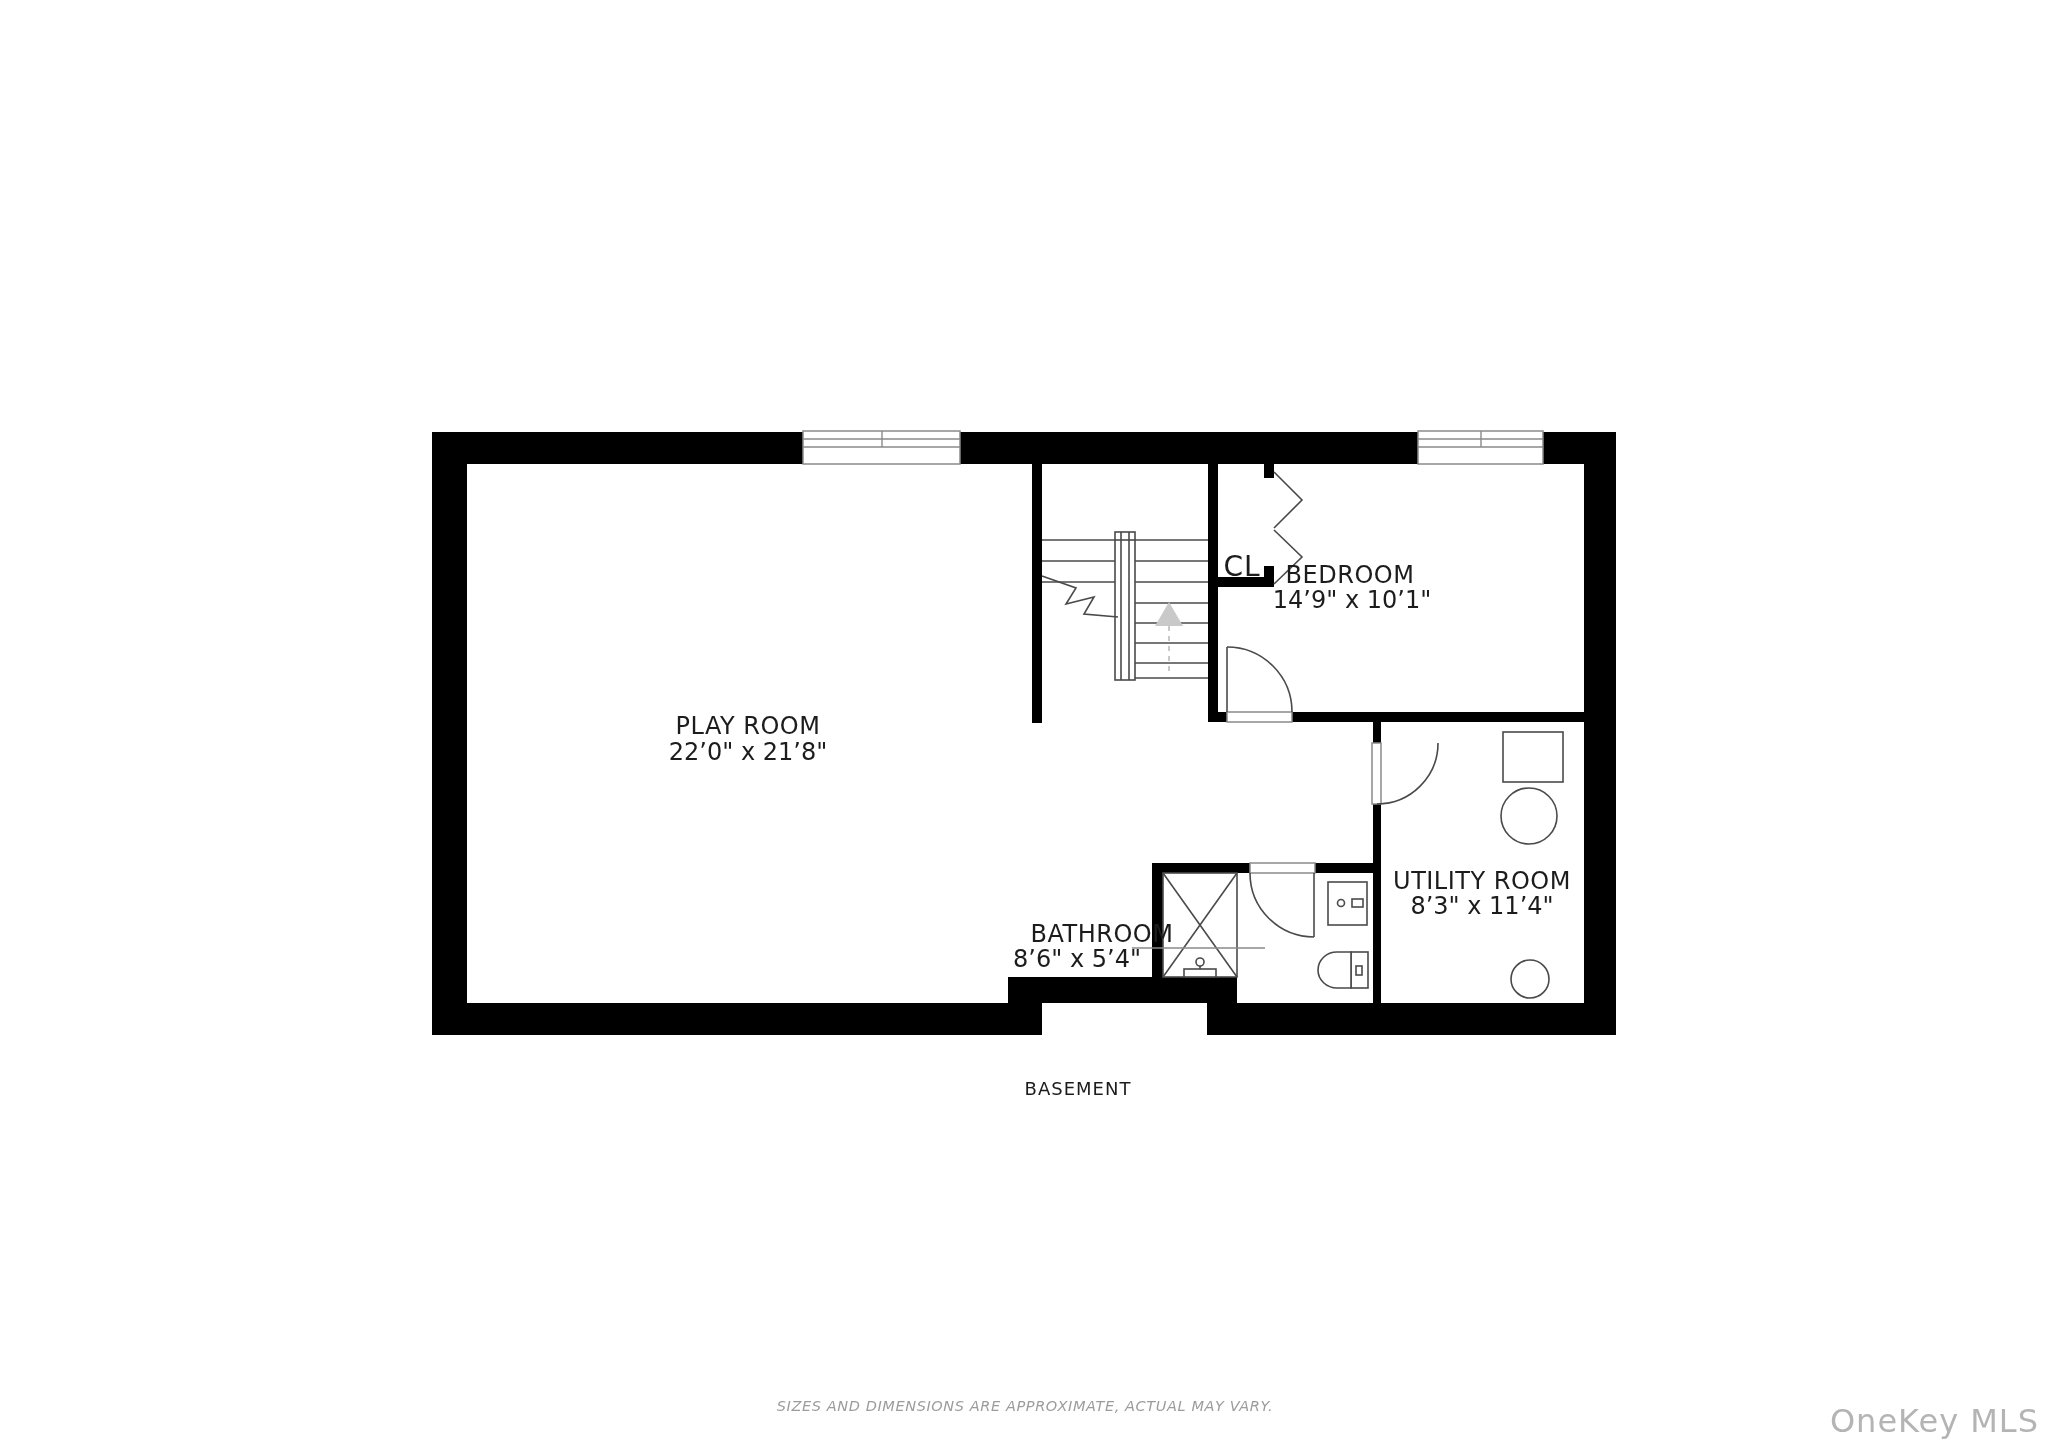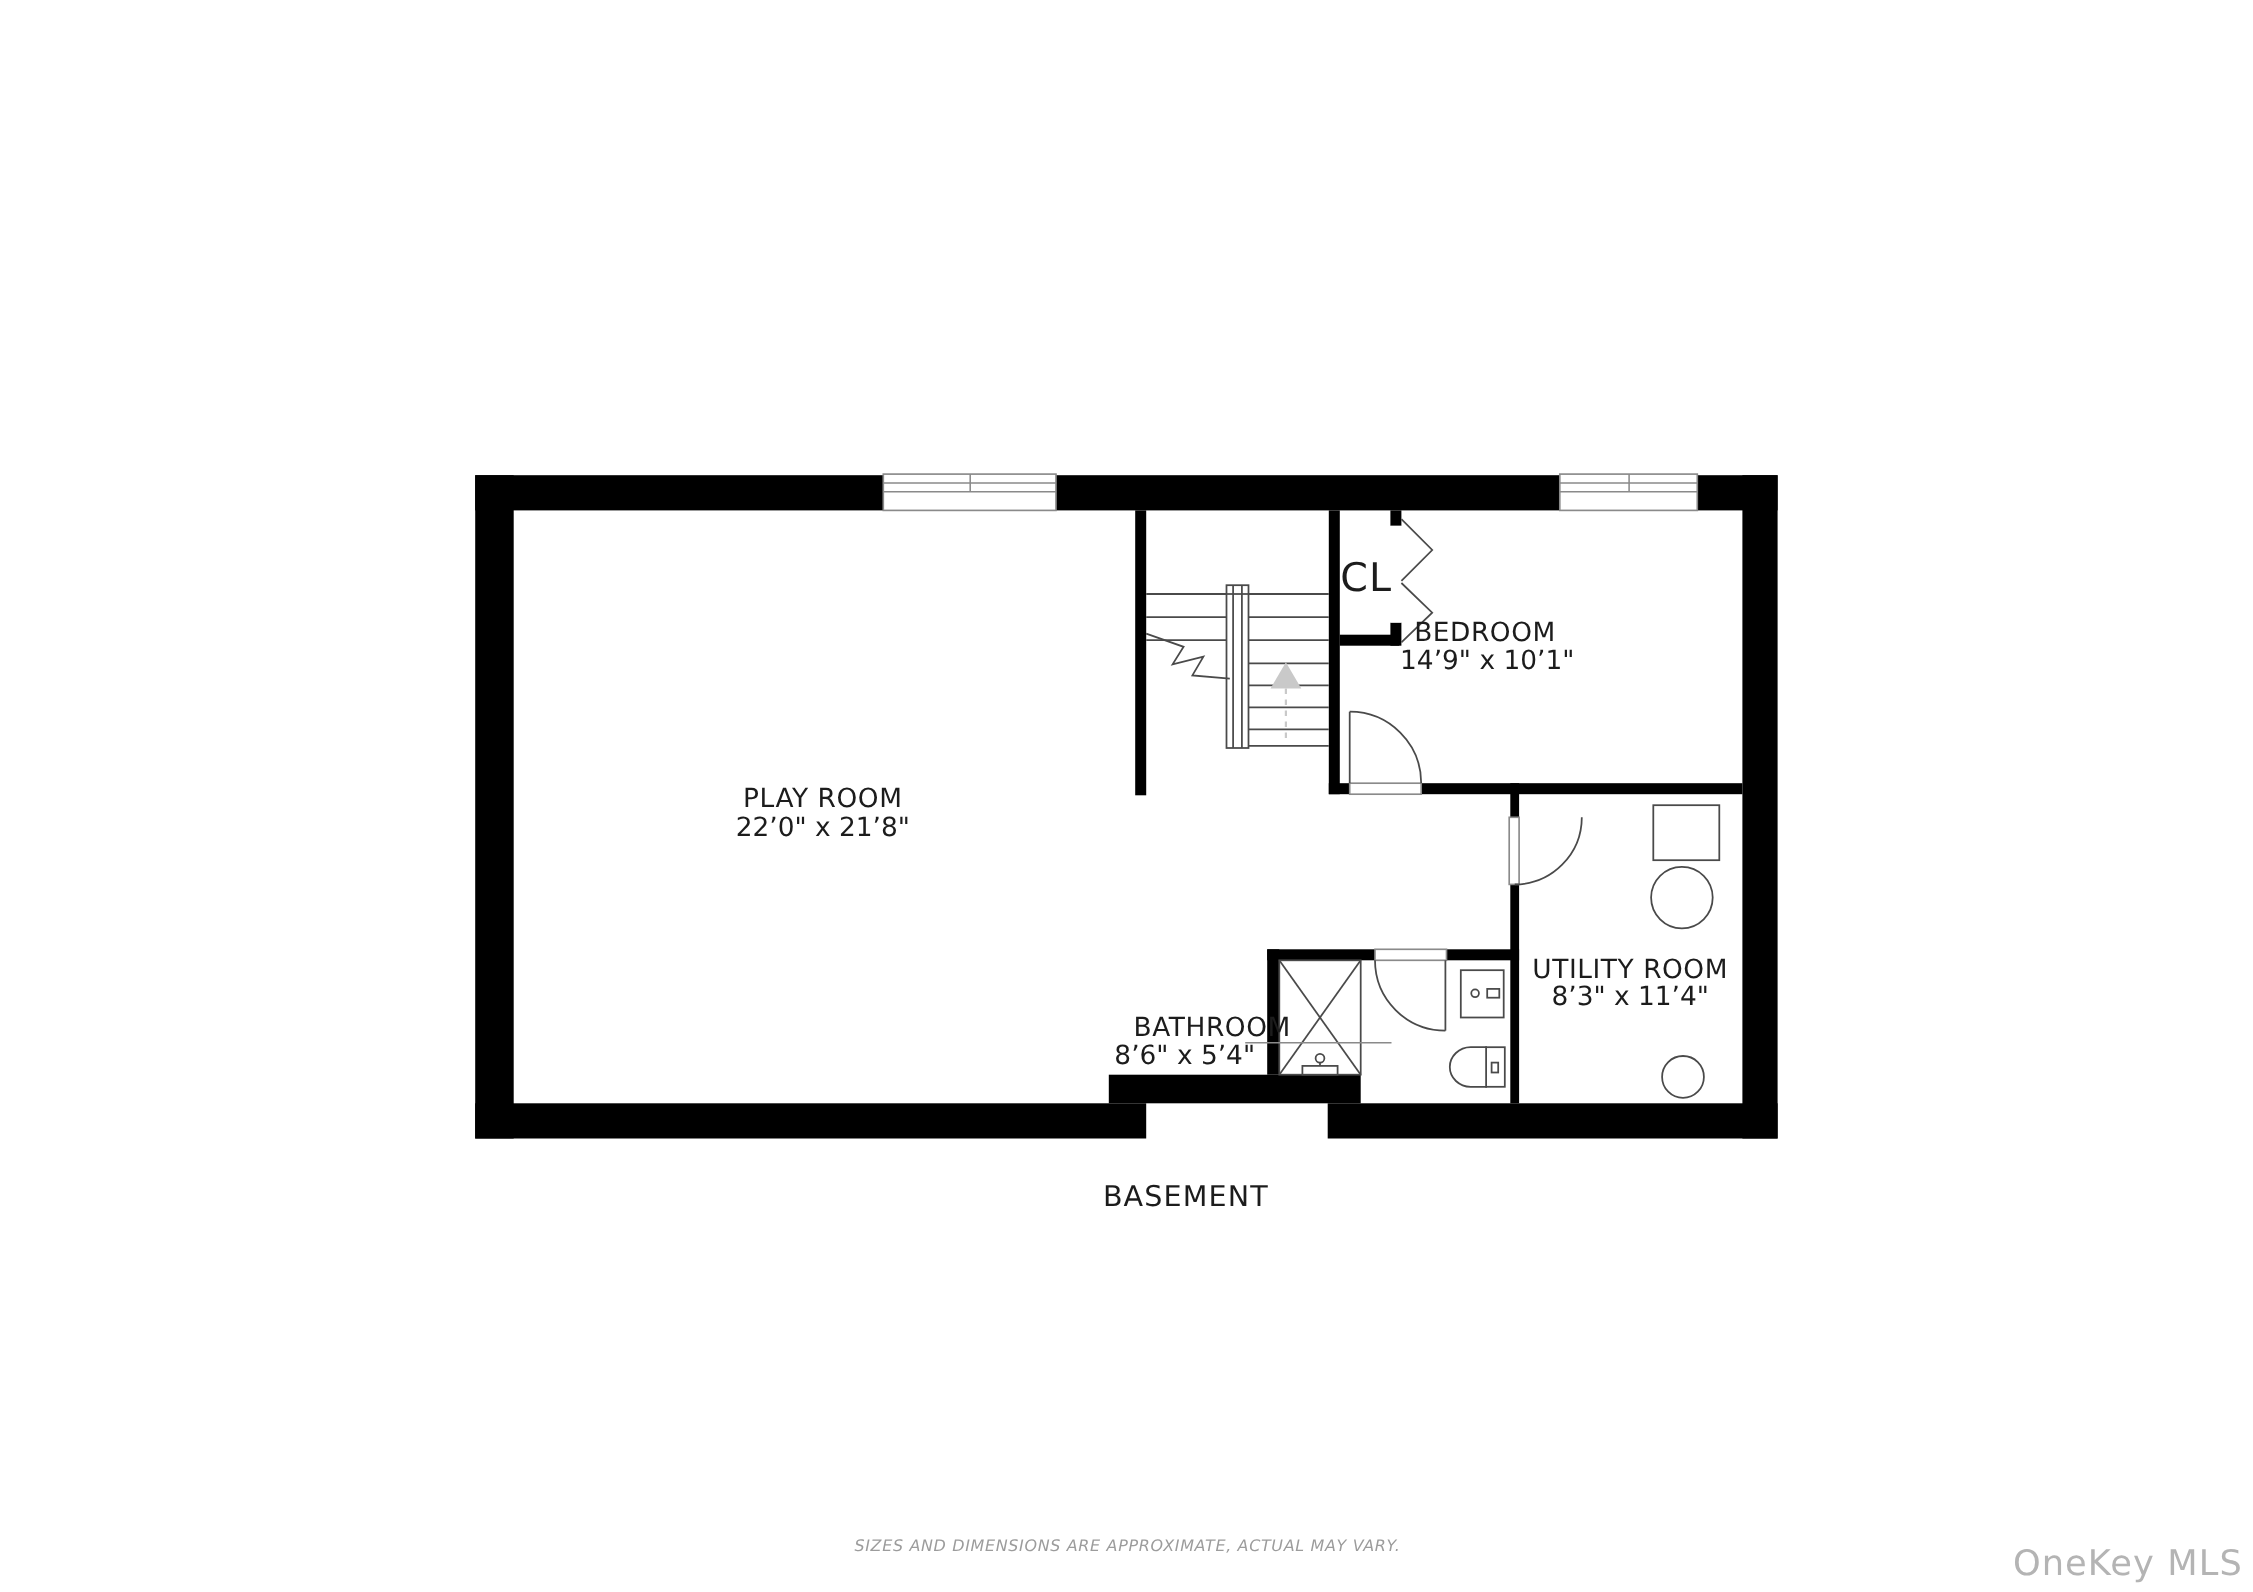--- a/index.html
+++ b/index.html
@@ -12,22 +12,22 @@
   .opening{fill:#fff;stroke:var(--frame,#8a8a8a);stroke-width:1.5;}
   .thin{fill:none;stroke:var(--line,#4a4a4a);stroke-width:1.6;}
   .thin-light{fill:none;stroke:var(--frame,#8a8a8a);stroke-width:1.4;}
   .fixture{fill:#fff;stroke:var(--line,#4a4a4a);stroke-width:1.6;}
   .arrow{fill:var(--arrow,#c9c9c9);}
   .arrow-stem{stroke:var(--arrow,#c9c9c9);stroke-width:2;stroke-dasharray:5 5;fill:none;}
   .label{position:absolute;transform:translate(-50%,-50%);white-space:nowrap;
          color:var(--label,#1c1c1c);text-align:center;}
   .room-name{font-size:24px;letter-spacing:0.5px;}
   .room-dims{font-size:24px;}
-  .cl{font-size:36px;letter-spacing:1px;}
-  .floor-name{font-size:26px;letter-spacing:1px;}
+  .cl{font-size:28px;letter-spacing:1px;margin-top:40px;}
+  .floor-name{font-size:18px;letter-spacing:1px;}
   .disclaimer{font-size:14.5px;letter-spacing:0.6px;color:var(--muted,#9c9c9c);}
   .watermark{position:absolute;right:9px;top:1402px;transform:none;
              font-size:32px;color:var(--watermark,#b4b4b4);letter-spacing:1px;}
 </style>
 </head>
 <body>
 
 <div class="canvas">
 
   <svg width="2048" height="1447" viewBox="0 0 2048 1447">

